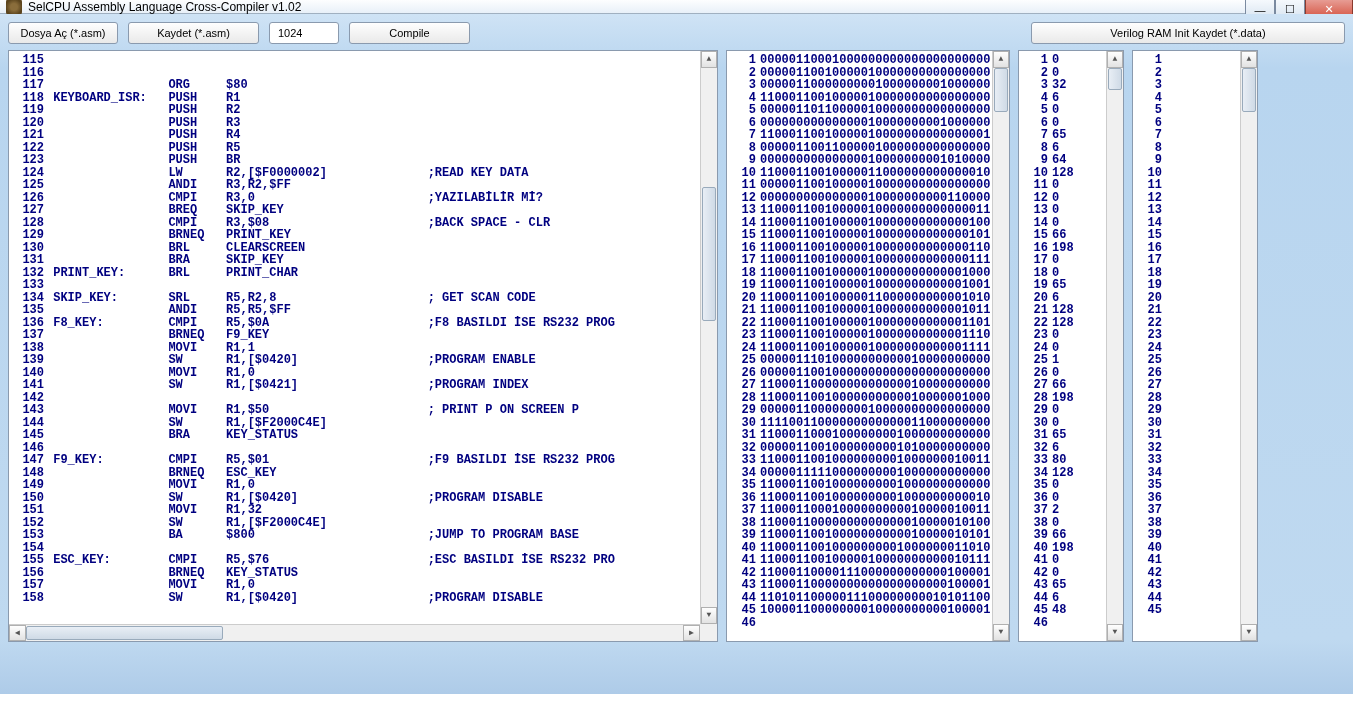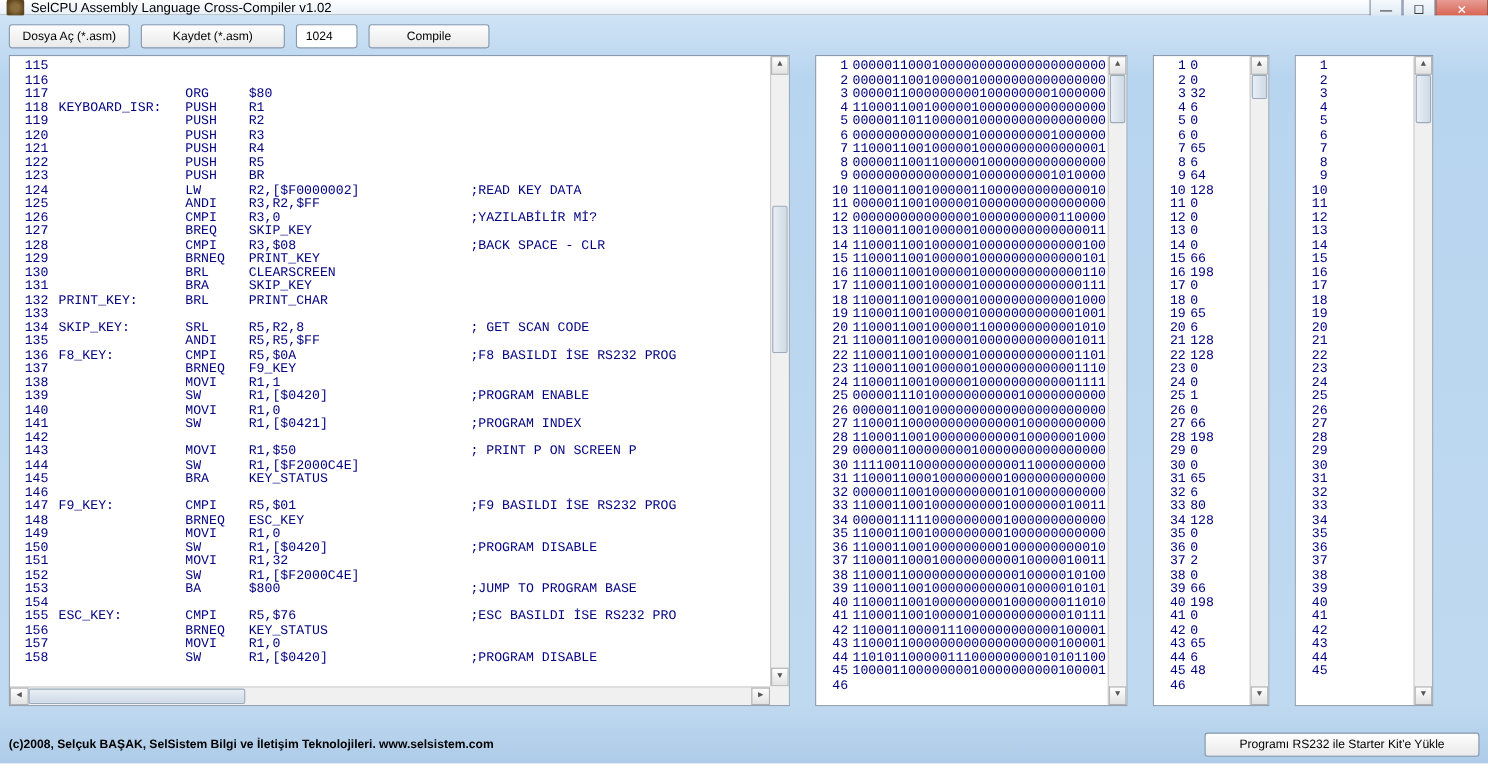--- a/index.html
+++ b/index.html
@@ -6,22 +6,22 @@
 body { font-family: "Segoe UI", Tahoma, sans-serif; font-size: 12px; background: #fff; width: 1353px; height: 710px; overflow: hidden; }
 .titlebar { height: 14px; background: linear-gradient(#fdfeff, #e8f0f8); border-bottom: 1px solid #a0b0c0; display: flex; align-items: center; padding-left: 6px; position: relative; }
 .titlebar .icon { width: 16px; height: 16px; background: radial-gradient(circle,#8a6d3b 30%,#5c451e 70%); border-radius: 3px; margin-right: 6px; }
 .titlebar .title { font-size: 12px; color: #000; }
 .winbtns { position: absolute; right: 0; top: 0; display: flex; }
 .winbtn { width: 30px; height: 20px; border: 1px solid #7a8aa0; border-top: none; display: flex; align-items: center; justify-content: center; font-size: 11px; font-family: sans-serif; background: linear-gradient(#f5f9fd,#d8e4f0); }
 .winbtn.close { width: 48px; background: linear-gradient(#e79c94,#d4513e); color: #fff; border-color: #8a3a2e; border-top-right-radius:0; }
 .appbody { background: linear-gradient(to bottom,#cfe3f5 0%,#b8d5ef 8%,#bfd9f0 92%,#aecbe8 100%); height: 680px; padding: 8px; position: relative; }
 .toolbar { display: flex; gap: 10px; margin-bottom: 6px; }
 .btn { background: linear-gradient(#fefefe,#e9e9e9); border: 1px solid #8a9aae; border-radius: 3px; font-size: 11px; padding: 3px 0; cursor: pointer; text-align: center; height:22px; display:flex; align-items:center; justify-content:center; }
-.numinput { background: #fff; border: 1px solid #8a9aae; border-radius: 3px; font-size: 11px; padding: 2px 8px; width: 56px; text-align: left; height:22px; }
-.panels { display: flex; gap: 23px; }
+.numinput { background: #fff; border: 1px solid #8a9aae; border-radius: 3px; font-size: 11px; padding: 2px 8px; width: 70px; text-align: left; height:22px; }
+.panels { display: flex; gap: 8px; font-weight: bold; }
 .panel { background: #fff; border: 1px solid #8a9aae; position: relative; font-family: "Courier New", monospace; font-size: 12px; line-height: 12.5px; color: #000080; overflow: hidden; }
 .panel.asm { width: 710px; height: 592px; }
 .panel.bin { width: 284px; height: 592px; }
 .panel.col3 { width: 106px; height: 592px; }
 .panel.col4 { width: 126px; height: 592px; }
 .codearea { position: absolute; inset: 1px 17px 17px 1px; overflow: hidden; white-space: pre; padding: 2px 4px; }
 .codearea.noh { inset: 1px 17px 1px 1px; }
 .scrollbar-v { position: absolute; right: 0; top: 0; bottom: 17px; width: 17px; background: #f0f0f0; border-left: 1px solid #ccc; }
 .scrollbar-v.full { bottom: 0; }
 .scrollbar-v .arrow { height: 17px; background: linear-gradient(#fefefe,#e2e2e2); border: 1px solid #b0b0b0; display:flex; align-items:center; justify-content:center; font-size:8px; color:#555;}
@@ -50,22 +50,23 @@
     <div class="winbtn close">✕</div>
   </div>
 </div>
 
 <div class="appbody">
 
   <div class="toolbar">
     <button class="btn" style="width:110px">Dosya Aç (*.asm)</button>
     <button class="btn" style="width:131px">Kaydet (*.asm)</button>
     <input class="numinput" value="1024" style="">
-    <button class="btn" style="width:110px">Compile</button>
+    <button class="btn" style="width:121px">Compile</button>
     <div style="flex:1"></div>
+    <button class="btn" style="width:314px">Verilog RAM Init  Kaydet (*.data)</button>
   </div>
 
   <div class="panels">
 
     <div class="panel asm">
       <div class="codearea" id="asm-area"><div class="line"><span class="ln">115</span> </div><div class="line"><span class="ln">116</span> </div><div class="line"><span class="ln">117</span>                 ORG     $80</div><div class="line"><span class="ln">118</span> KEYBOARD_ISR:   PUSH    R1</div><div class="line"><span class="ln">119</span>                 PUSH    R2</div><div class="line"><span class="ln">120</span>                 PUSH    R3</div><div class="line"><span class="ln">121</span>                 PUSH    R4</div><div class="line"><span class="ln">122</span>                 PUSH    R5</div><div class="line"><span class="ln">123</span>                 PUSH    BR</div><div class="line"><span class="ln">124</span>                 LW      R2,[$F0000002]              ;READ KEY DATA</div><div class="line"><span class="ln">125</span>                 ANDI    R3,R2,$FF</div><div class="line"><span class="ln">126</span>                 CMPI    R3,0                        ;YAZILABİLİR Mİ?</div><div class="line"><span class="ln">127</span>                 BREQ    SKIP_KEY</div><div class="line"><span class="ln">128</span>                 CMPI    R3,$08                      ;BACK SPACE - CLR</div><div class="line"><span class="ln">129</span>                 BRNEQ   PRINT_KEY</div><div class="line"><span class="ln">130</span>                 BRL     CLEARSCREEN</div><div class="line"><span class="ln">131</span>                 BRA     SKIP_KEY</div><div class="line"><span class="ln">132</span> PRINT_KEY:      BRL     PRINT_CHAR</div><div class="line"><span class="ln">133</span> </div><div class="line"><span class="ln">134</span> SKIP_KEY:       SRL     R5,R2,8                     ; GET SCAN CODE</div><div class="line"><span class="ln">135</span>                 ANDI    R5,R5,$FF</div><div class="line"><span class="ln">136</span> F8_KEY:         CMPI    R5,$0A                      ;F8 BASILDI İSE RS232 PROG</div><div class="line"><span class="ln">137</span>                 BRNEQ   F9_KEY</div><div class="line"><span class="ln">138</span>                 MOVI    R1,1</div><div class="line"><span class="ln">139</span>                 SW      R1,[$0420]                  ;PROGRAM ENABLE</div><div class="line"><span class="ln">140</span>                 MOVI    R1,0</div><div class="line"><span class="ln">141</span>                 SW      R1,[$0421]                  ;PROGRAM INDEX</div><div class="line"><span class="ln">142</span> </div><div class="line"><span class="ln">143</span>                 MOVI    R1,$50                      ; PRINT P ON SCREEN P</div><div class="line"><span class="ln">144</span>                 SW      R1,[$F2000C4E]</div><div class="line"><span class="ln">145</span>                 BRA     KEY_STATUS</div><div class="line"><span class="ln">146</span> </div><div class="line"><span class="ln">147</span> F9_KEY:         CMPI    R5,$01                      ;F9 BASILDI İSE RS232 PROG</div><div class="line"><span class="ln">148</span>                 BRNEQ   ESC_KEY</div><div class="line"><span class="ln">149</span>                 MOVI    R1,0</div><div class="line"><span class="ln">150</span>                 SW      R1,[$0420]                  ;PROGRAM DISABLE</div><div class="line"><span class="ln">151</span>                 MOVI    R1,32</div><div class="line"><span class="ln">152</span>                 SW      R1,[$F2000C4E]</div><div class="line"><span class="ln">153</span>                 BA      $800                        ;JUMP TO PROGRAM BASE</div><div class="line"><span class="ln">154</span> </div><div class="line"><span class="ln">155</span> ESC_KEY:        CMPI    R5,$76                      ;ESC BASILDI İSE RS232 PRO</div><div class="line"><span class="ln">156</span>                 BRNEQ   KEY_STATUS</div><div class="line"><span class="ln">157</span>                 MOVI    R1,0</div><div class="line"><span class="ln">158</span>                 SW      R1,[$0420]                  ;PROGRAM DISABLE</div></div>
       <div class="scrollbar-v">
         <div class="arrow">▲</div>
         <div class="track">
             <div class="thumb" style="top:22%;height:25%"></div>
@@ -110,18 +111,14 @@
         <div class="arrow">▲</div>
         <div class="track">
             <div class="thumb" style="top:0;height:8%"></div>
           </div>
         <div class="arrow" style="position:absolute;bottom:0;left:0;right:0">▼</div>
       </div>
     </div>
 
   </div>
 
-  <div class="footer">
-    <div class="copyright">(c)2008, Selçuk BAŞAK, SelSistem Bilgi ve İletişim Teknolojileri.   www.selsistem.com</div>
-    <button class="btn" style="width:250px">Programı RS232 ile Starter Kit'e Yükle</button>
-  </div>
 
 </div>
 
 </body></html>

